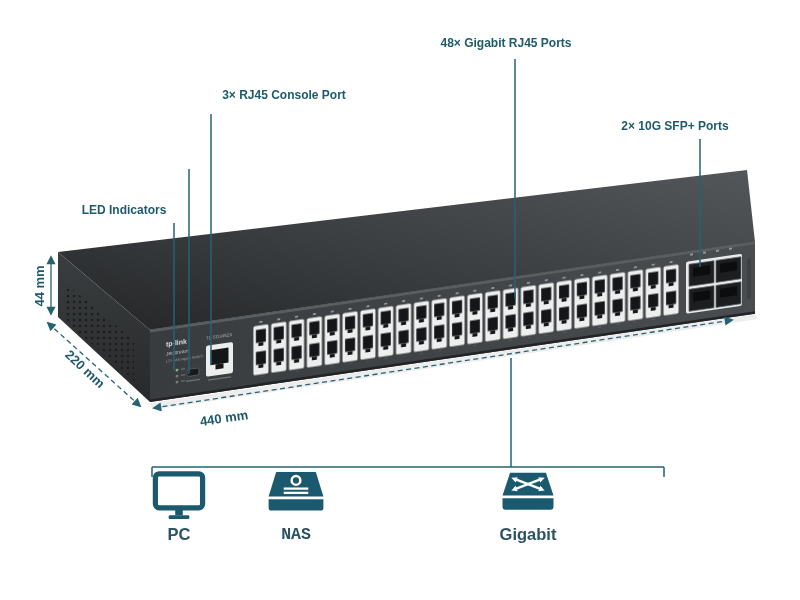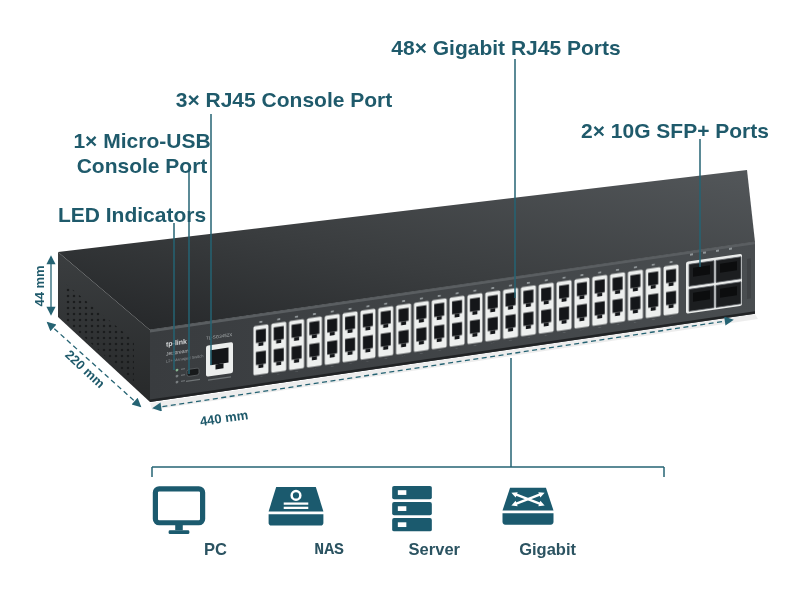--- a/index.html
+++ b/index.html
@@ -1,27 +1,27 @@
 <!DOCTYPE html>
 <html style="--accent: #1f5a6b; --line: #256373; --icon: #1b5a6e;"><head>
 <meta charset="utf-8">
 <style>
   html,body{margin:0;padding:0;background:#fff;}
   .canvas{position:relative;width:800px;height:600px;background:#ffffff;overflow:hidden;
           font-family:"Liberation Sans",sans-serif;}
   svg{display:block;}
   .art{position:absolute;left:0;top:0;}
-  .lbl{position:absolute;color:var(--accent,#1f5a6b);font-size:21px;font-weight:600;
+  .lbl{position:absolute;color:var(--accent,#1f5a6b);font-size:12px;font-weight:600;
        text-align:center;line-height:1.18;white-space:nowrap;transform:translateX(-50%);}
   .lbl .line{display:block;}
   .dim{position:absolute;color:var(--accent,#1f5a6b);font-size:13px;font-weight:600;white-space:nowrap;}
   .dim44{left:39px;top:286px;transform:translate(-50%,-50%) rotate(-90deg);}
   .dim220{left:85px;top:369px;transform:translate(-50%,-50%) rotate(43deg);}
   .dim440{left:224px;top:418px;transform:translate(-50%,-50%) rotate(-8.3deg);}
-  .dev{position:absolute;top:484px;width:96px;transform:translateX(-50%);text-align:right;}
+  .dev{position:absolute;top:469px;width:96px;transform:translateX(-50%);text-align:center;}
   .dev svg{margin:0 auto;}
   .dev-label{margin-top:3px;color:#2b5361;font-size:16.5px;font-weight:600;}
   .icon-fill{fill:var(--icon,#1b5a6e);}
   .icon-stroke{stroke:var(--icon,#1b5a6e);}
   .tealline{stroke:var(--line,#256373);}
 </style>
 </head>
 <body>
 
 <div class="canvas">
@@ -134,25 +134,21 @@
       <line x1="511" y1="358" x2="511" y2="467"></line>
       <line x1="152" y1="467" x2="664" y2="467"></line>
       <line x1="152" y1="467" x2="152" y2="477"></line>
       <line x1="664" y1="467" x2="664" y2="477"></line>
     </g>
   </svg>
 
   <div class="lbl" style="left:506px;top:36px;">48× Gigabit RJ45 Ports</div>
   <div class="lbl" style="left:675px;top:119px;">2× 10G SFP+ Ports</div>
   <div class="lbl" style="left:284px;top:88px;">3× RJ45 Console Port</div>
-  <div class="lbl" style="left:142px;top:129px;">
-    <span class="line">1× Micro-USB</span>
-    <span class="line">Console Port</span>
-  </div>
-  <div class="lbl" style="left:124px;top:203px;margin-left:8px;">LED Indicators</div>
+  <div class="lbl" style="left:124px;top:203px;">LED Indicators</div>
 
   <div class="dim dim44">44 mm</div>
   <div class="dim dim220">220 mm</div>
   <div class="dim dim440">440 mm</div>
 
   <div class="dev" style="left:179px;">
     <svg width="68" height="53" viewBox="0 0 72 56">
       <rect x="11" y="5" width="50" height="36" rx="4" fill="#fff" class="icon-stroke" stroke-width="5.5"></rect>
       <rect x="32" y="43" width="8" height="6" class="icon-fill"></rect>
       <rect x="25" y="49" width="22" height="4" rx="1.5" class="icon-fill"></rect>
@@ -164,31 +160,20 @@
     <svg width="68" height="53" viewBox="0 0 72 56">
       <path d="M15,3 L57,3 L65,29 L7,29 Z" class="icon-fill"></path>
       <circle cx="36" cy="12" r="4.6" fill="none" stroke="#fff" stroke-width="2.6"></circle>
       <rect x="23" y="19.5" width="26" height="2.4" fill="#fff"></rect>
       <rect x="23" y="24" width="26" height="2.4" fill="#fff"></rect>
       <path d="M7,32 L65,32 L65,41 Q65,44 62,44 L10,44 Q7,44 7,41 Z" class="icon-fill"></path>
     </svg>
     <div class="dev-label">NAS</div>
   </div>
 
-  <div class="dev" style="left:412px;">
-    <svg width="68" height="53" viewBox="0 0 72 56">
-      <rect x="15" y="2" width="42" height="14" rx="2" class="icon-fill"></rect>
-      <rect x="15" y="19" width="42" height="14" rx="2" class="icon-fill"></rect>
-      <rect x="15" y="36" width="42" height="14" rx="2" class="icon-fill"></rect>
-      <rect x="21" y="6.5" width="9" height="5" fill="#fff"></rect>
-      <rect x="21" y="23.5" width="9" height="5" fill="#fff"></rect>
-      <rect x="21" y="40.5" width="9" height="5" fill="#fff"></rect>
-    </svg>
-    <div class="dev-label">Server</div>
-  </div>
 
   <div class="dev" style="left:528px;">
     <svg width="68" height="53" viewBox="0 0 72 56">
       <path d="M17,4 L55,4 L63,28 L9,28 Z" class="icon-fill"></path>
       <g stroke="#fff" stroke-width="2.6" fill="#fff">
         <line x1="23" y1="21" x2="49" y2="11"></line>
         <line x1="23" y1="11" x2="49" y2="21"></line>
         <polygon points="0,-3 6,0 0,3" transform="translate(48,11.4) rotate(-21)" stroke="none"></polygon>
         <polygon points="0,-3 6,0 0,3" transform="translate(24,20.6) rotate(159)" stroke="none"></polygon>
         <polygon points="0,-3 6,0 0,3" transform="translate(48,20.6) rotate(21)" stroke="none"></polygon>

